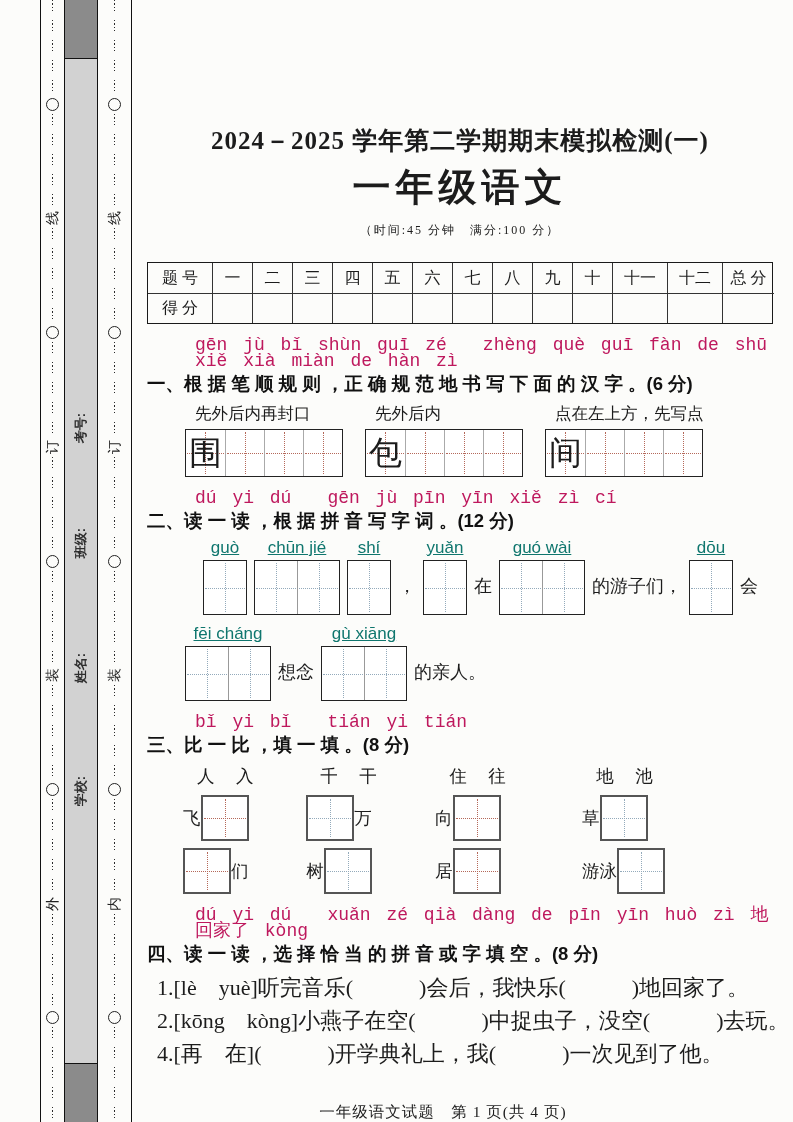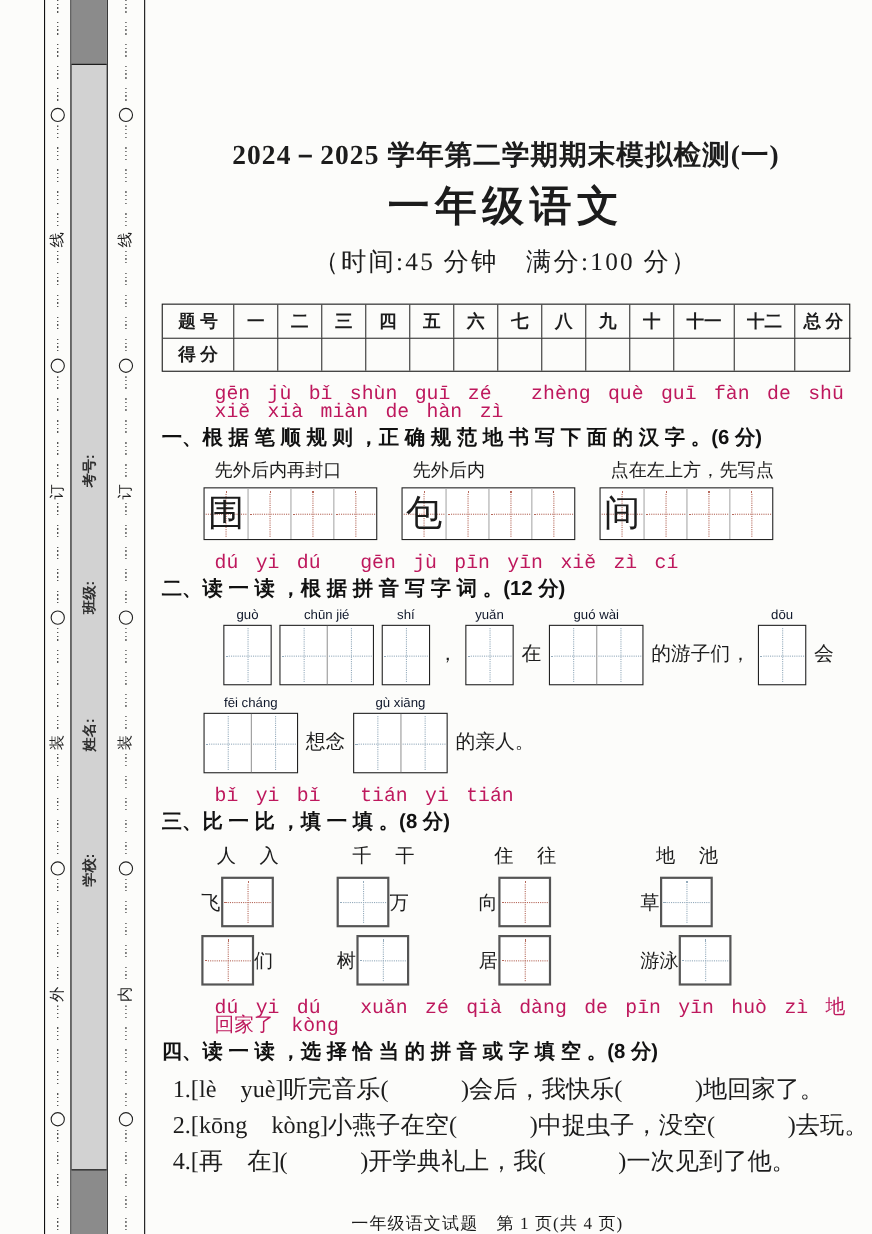--- a/index.html
+++ b/index.html
@@ -53,27 +53,26 @@
     display:flex;align-items:center;justify-content:center;
   }
   .spine-field span{
     transform:rotate(-90deg);white-space:nowrap;font-size:13px;font-weight:600;
     color:#2e2e2e;font-family:"Liberation Sans",sans-serif;
   }
   
   .content{position:absolute;left:133px;top:0;width:660px;height:1122px;padding:0 20px 0 14px;}
   .t1{margin-top:124px;text-align:center;font-size:25px;font-weight:700;letter-spacing:1px;}
   .t2{margin-top:5px;text-align:center;font-size:38px;font-weight:700;letter-spacing:5px;}
-  .meta{margin-top:9px;text-align:center;font-size:23px;letter-spacing:2px;}
+  .meta{margin-top:9px;text-align:center;font-size:12px;letter-spacing:2px;}
   
   .score-table{
     margin-top:23px;width:626px;
     display:grid;grid-template-columns:64px repeat(10,40px) 55px 55px 52px;
     border:1.6px solid #1a1a1a;
-    font-weight:bold;
   }
   .score-table .cell{
     height:30px;border-left:1px solid #333;border-top:1px solid #333;
     display:flex;align-items:center;justify-content:center;
     font-size:16px;
   }
   .score-table .cell:nth-child(-n+14){border-top:none;}
   .score-table .cell:nth-child(14n+1){border-left:none;}
   
   .sec{margin-top:13px;}
@@ -98,22 +97,22 @@
   .hchar{
     position:absolute;inset:0;display:flex;align-items:center;justify-content:center;
     font-size:33px;z-index:2;line-height:1;
   }
   
   .pbrow{display:flex;align-items:flex-end;gap:7px;margin-top:4px;}
   .pbrow.r1{margin-left:56px;}
   .pbrow.r2{margin-left:38px;margin-top:9px;}
   .pbox{display:flex;flex-direction:column;align-items:center;}
   .pin{
-    font-family:"Liberation Sans",sans-serif;font-size:12px;color:#0f172a;
-    margin-bottom:2px;white-space:nowrap;
+    font-family:"Liberation Sans",sans-serif;font-size:17px;color:#0f766e;
+    margin-bottom:2px;white-space:nowrap;text-decoration:underline;
   }
   .wbox{display:flex;border:1.5px solid #222;height:55px;background:#fff;}
   .bcell{width:42px;position:relative;}
   .bcell + .bcell{border-left:1px solid #999;}
   .bcell::before{content:"";position:absolute;left:50%;top:2px;bottom:2px;border-left:1px dotted var(--guide-blue);}
   .bcell::after{content:"";position:absolute;top:50%;left:1px;right:1px;border-top:1px dotted var(--guide-blue);}
   .btxt{font-size:18px;margin-bottom:17px;white-space:nowrap;}
   
   .q3pairs{display:flex;margin-left:36px;margin-top:6px;font-size:17.5px;}
   .q3row{display:flex;margin-left:36px;margin-top:7px;}

